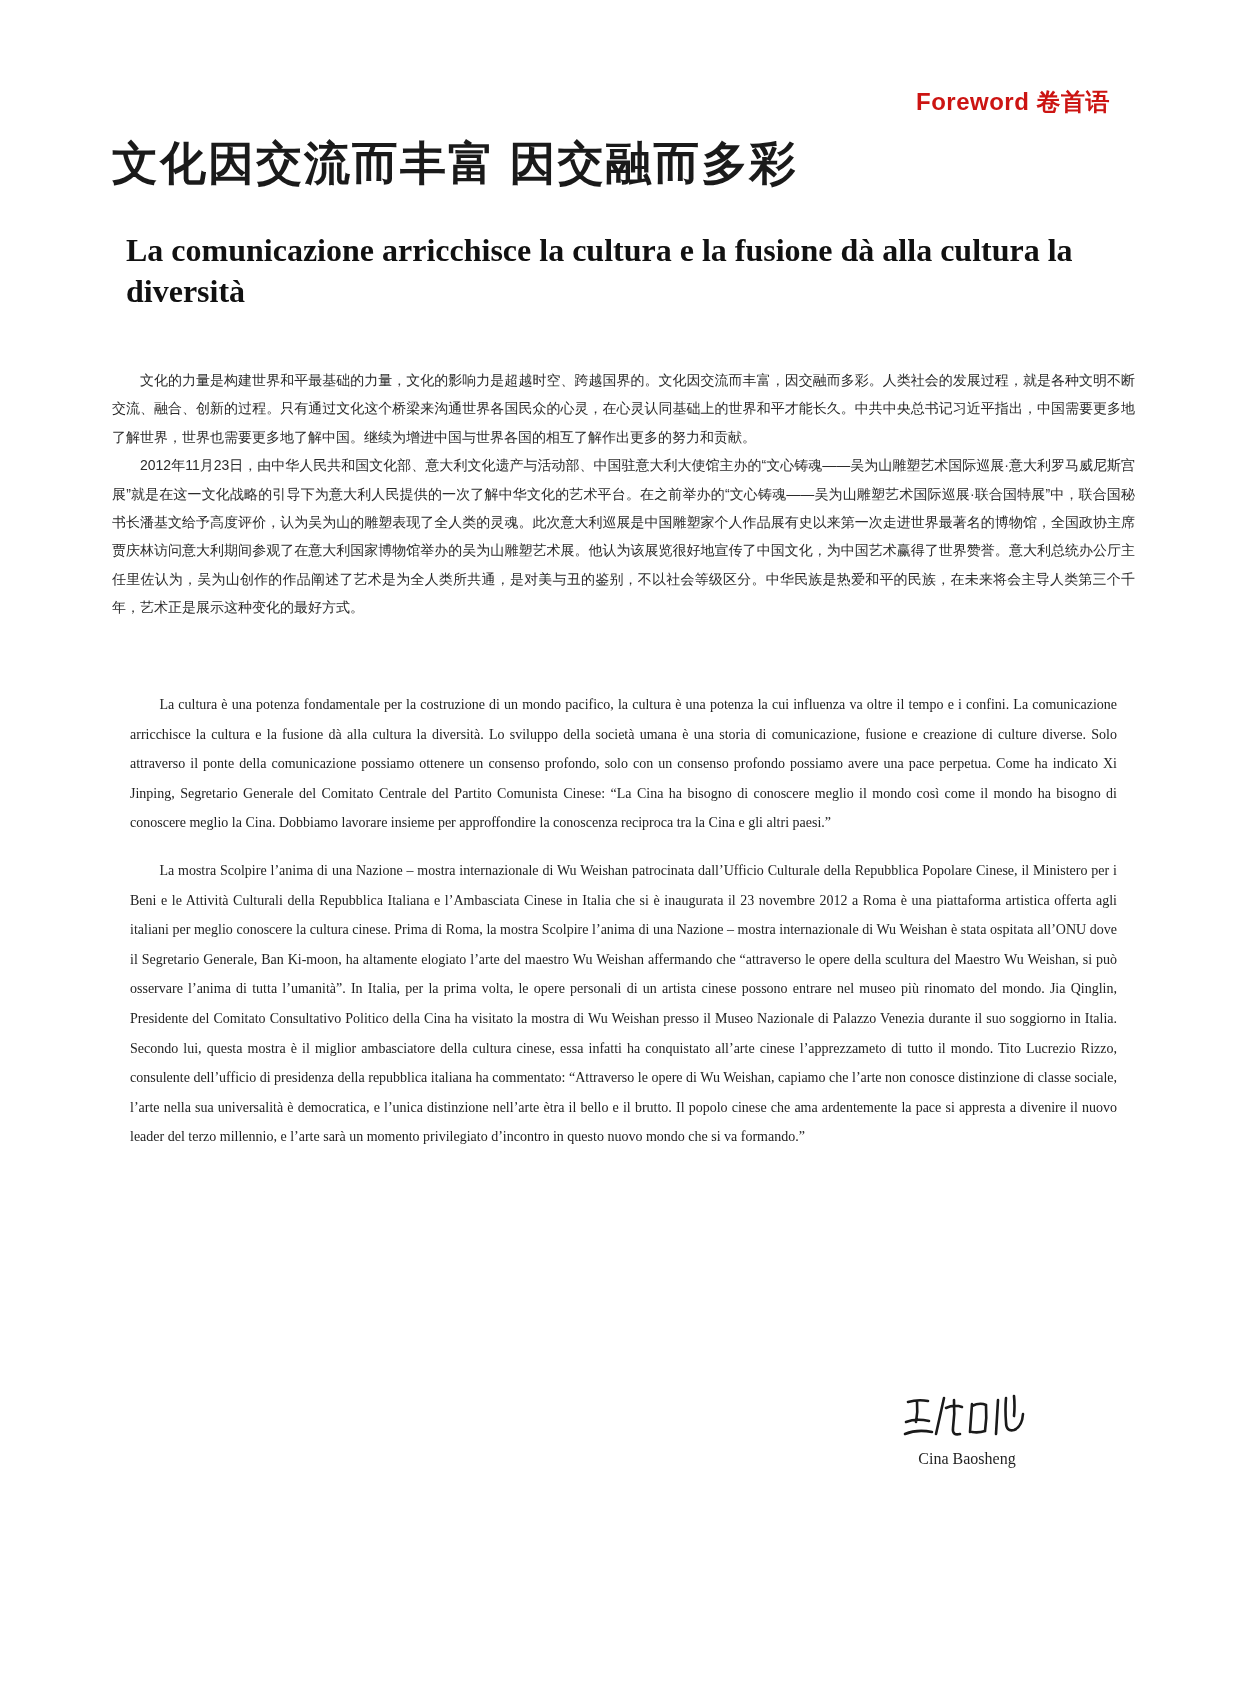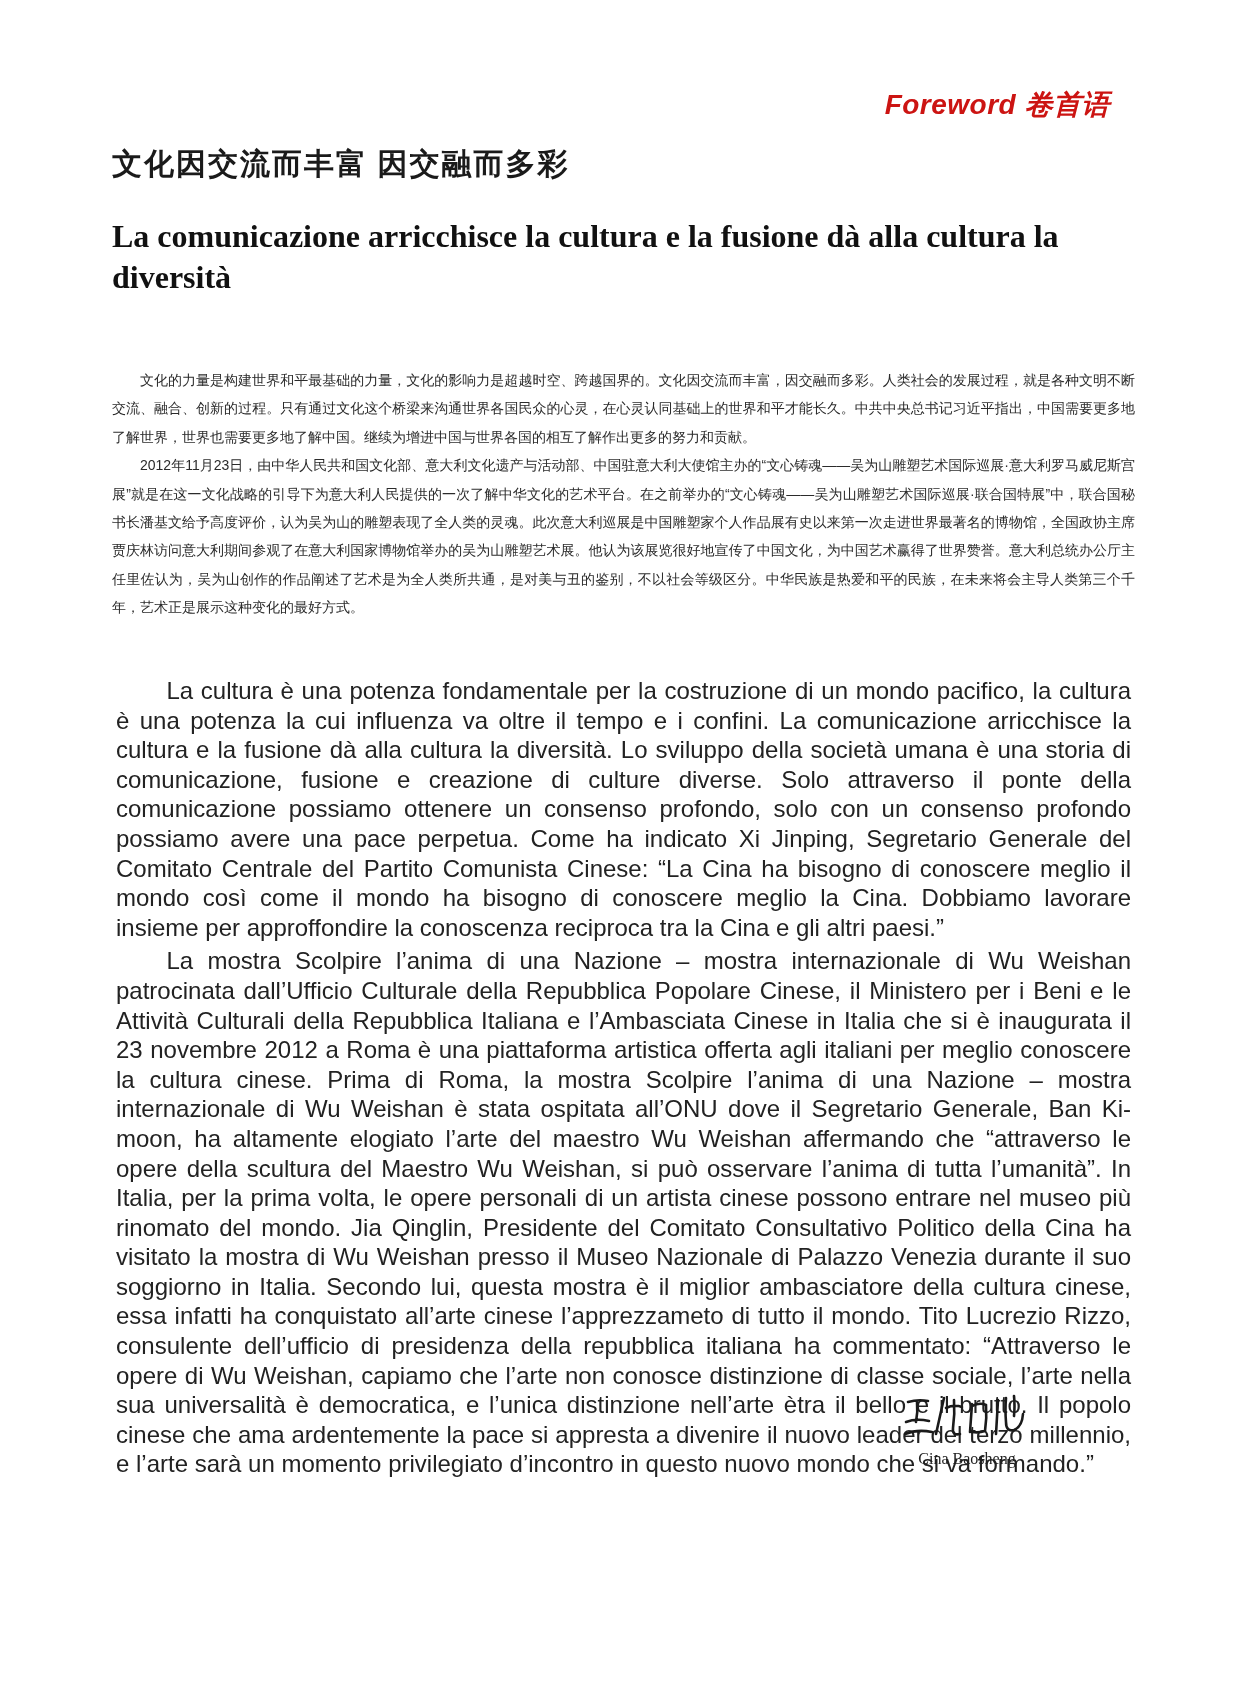--- a/index.html
+++ b/index.html
@@ -10,33 +10,32 @@
     background: #ffffff;
     font-family: "Liberation Serif", "DejaVu Serif", serif;
     color: #2a2a2a;
     overflow: hidden;
   }
   .foreword-label {
     position: absolute;
     top: 86px;
     right: 130px;
     font-family: "Liberation Sans", "DejaVu Sans", sans-serif;
-    font-size: 28px;
+    font-size: 24px;
     font-weight: 600;
     letter-spacing: 0.5px;
     color: #cc1412;
     white-space: nowrap;
-    font-style: italic;
   }
   .title-zh {
     position: absolute;
-    top: 146px;
+    top: 136px;
     left: 112px;
     width: 1030px;
-    font-size: 30px;
+    font-size: 46px;
     font-weight: 700;
     letter-spacing: 2px;
     color: #1a1a1a;
     line-height: 1.2;
   }
   .title-it {
     position: absolute;
     top: 216px;
     left: 112px;
     width: 960px;
@@ -56,26 +55,26 @@
     margin: 0;
     font-size: 14px;
     line-height: 28.4px;
     text-indent: 2em;
     color: #2b2b2b;
     font-family: "Liberation Sans", "DejaVu Sans", sans-serif;
     font-weight: 400;
   }
   .it-body { top: 672px; }
   .it-body p {
-    margin: 4px;
-    font-size: 24px;
+    margin: 18px;
+    font-size: 14px;
     line-height: 29.6px;
     text-indent: 2.1em;
     color: #222222;
-    font-family: Liberation Sans, sans-serif;
+    font-family: Liberation Serif, serif;
   }
   .signature {
     position: absolute;
     top: 1388px;
     left: 882px;
     width: 170px;
     text-align: center;
   }
   .signature svg { display: block; margin: 0 auto; }
   .signature-name {
@@ -87,21 +86,21 @@
 </style>
 </head>
 <body>
 
 <div class="page">
 
   <div class="foreword-label">Foreword  卷首语</div>
 
   <h1 class="title-zh" style="margin:0;">文化因交流而丰富  因交融而多彩</h1>
 
-  <h2 class="title-it" style="margin:0;">La comunicazione arricchisce la cultura e la fusione dà alla cultura la diversità</h2>
+  <h2 class="title-it" style="margin:14px;">La comunicazione arricchisce la cultura e la fusione dà alla cultura la diversità</h2>
 
   <div class="body-block zh-body">
     <p>文化的力量是构建世界和平最基础的力量，文化的影响力是超越时空、跨越国界的。文化因交流而丰富，因交融而多彩。人类社会的发展过程，就是各种文明不断交流、融合、创新的过程。只有通过文化这个桥梁来沟通世界各国民众的心灵，在心灵认同基础上的世界和平才能长久。中共中央总书记习近平指出，中国需要更多地了解世界，世界也需要更多地了解中国。继续为增进中国与世界各国的相互了解作出更多的努力和贡献。</p>
     <p>2012年11月23日，由中华人民共和国文化部、意大利文化遗产与活动部、中国驻意大利大使馆主办的“文心铸魂——吴为山雕塑艺术国际巡展·意大利罗马威尼斯宫展”就是在这一文化战略的引导下为意大利人民提供的一次了解中华文化的艺术平台。在之前举办的“文心铸魂——吴为山雕塑艺术国际巡展·联合国特展”中，联合国秘书长潘基文给予高度评价，认为吴为山的雕塑表现了全人类的灵魂。此次意大利巡展是中国雕塑家个人作品展有史以来第一次走进世界最著名的博物馆，全国政协主席贾庆林访问意大利期间参观了在意大利国家博物馆举办的吴为山雕塑艺术展。他认为该展览很好地宣传了中国文化，为中国艺术赢得了世界赞誉。意大利总统办公厅主任里佐认为，吴为山创作的作品阐述了艺术是为全人类所共通，是对美与丑的鉴别，不以社会等级区分。中华民族是热爱和平的民族，在未来将会主导人类第三个千年，艺术正是展示这种变化的最好方式。</p>
   </div>
 
   <div class="body-block it-body">
     <p>La cultura è una potenza fondamentale per la costruzione di un mondo pacifico, la cultura è una potenza la cui influenza va oltre il tempo e i confini. La comunicazione arricchisce la cultura e la fusione dà alla cultura la diversità. Lo sviluppo della società umana è una storia di comunicazione, fusione e creazione di culture diverse. Solo attraverso il ponte della comunicazione possiamo ottenere un consenso profondo, solo con un consenso profondo possiamo avere una pace perpetua. Come ha indicato Xi Jinping, Segretario Generale del Comitato Centrale del Partito Comunista Cinese: “La Cina ha bisogno di conoscere meglio il mondo così come il mondo ha bisogno di conoscere meglio la Cina. Dobbiamo lavorare insieme per approffondire la conoscenza reciproca tra la Cina e gli altri paesi.”</p>
     <p>La mostra Scolpire l’anima di una Nazione – mostra internazionale di Wu Weishan patrocinata dall’Ufficio Culturale della Repubblica Popolare Cinese, il Ministero per i Beni e le Attività Culturali della Repubblica Italiana e l’Ambasciata Cinese in Italia che si è inaugurata il 23 novembre 2012 a Roma è una piattaforma artistica offerta agli italiani per meglio conoscere la cultura cinese. Prima di Roma, la mostra Scolpire l’anima di una Nazione – mostra internazionale di Wu Weishan è stata ospitata all’ONU dove il Segretario Generale, Ban Ki-moon, ha altamente elogiato l’arte del maestro Wu Weishan affermando che “attraverso le opere della scultura del Maestro Wu Weishan, si può osservare l’anima di tutta l’umanità”. In Italia, per la prima volta, le opere personali di un artista cinese possono entrare nel museo più rinomato del mondo. Jia Qinglin, Presidente del Comitato Consultativo Politico della Cina ha visitato la mostra di Wu Weishan presso il Museo Nazionale di Palazzo Venezia durante il suo soggiorno in Italia. Secondo lui, questa mostra è il miglior ambasciatore della cultura cinese, essa infatti ha conquistato all’arte cinese l’apprezzameto di tutto il mondo. Tito Lucrezio Rizzo, consulente dell’ufficio di presidenza della repubblica italiana ha commentato: “Attraverso le opere di Wu Weishan, capiamo che l’arte non conosce distinzione di classe sociale, l’arte nella sua universalità è democratica, e l’unica distinzione nell’arte ètra il bello e il brutto. Il popolo cinese che ama ardentemente la pace si appresta a divenire il nuovo leader del terzo millennio, e l’arte sarà un momento privilegiato d’incontro in questo nuovo mondo che si va formando.”</p>
   </div>

